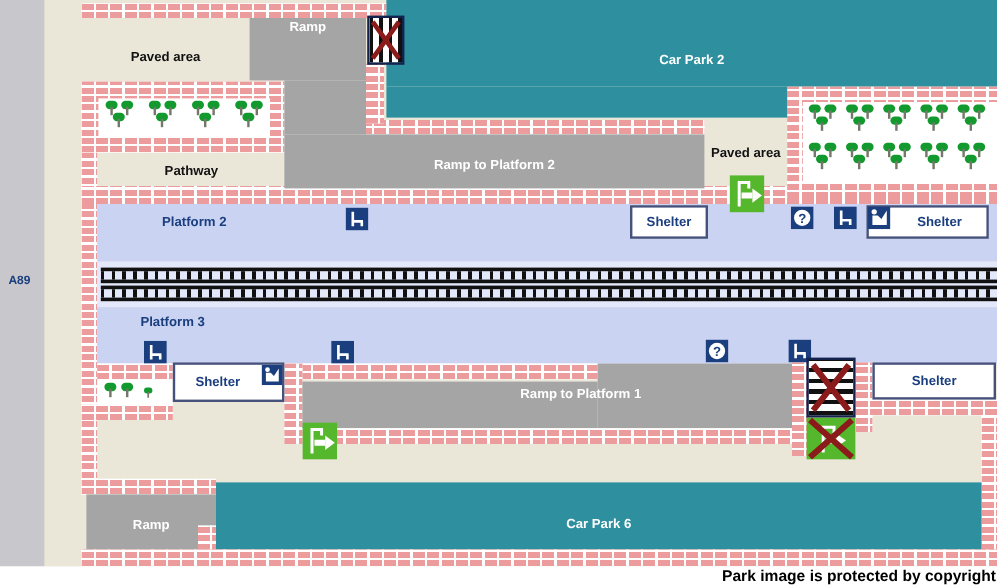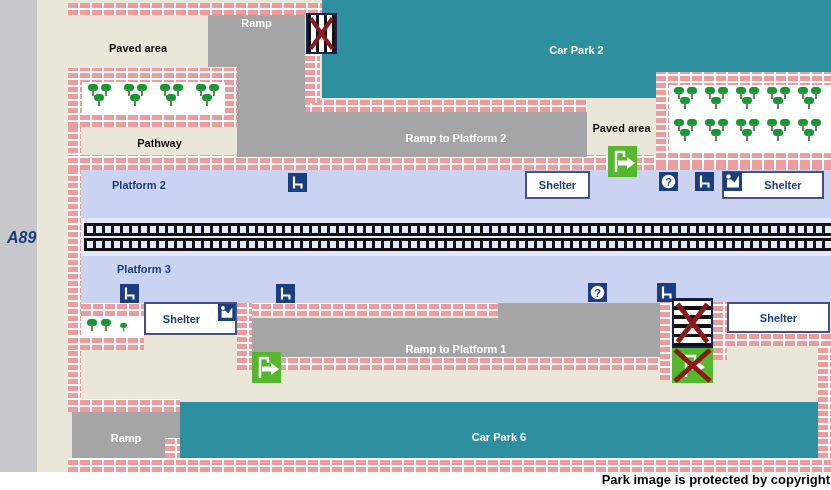--- a/index.html
+++ b/index.html
@@ -246,27 +246,27 @@
     <path d="M3 2 L38 33 M38 2 L3 33" stroke="#8B1A1A" stroke-width="5" fill="none"></path>
   </svg>
 
   <svg class="icon" style="left:252px;top:352px;" width="29" height="31" viewBox="0 0 29 31">
     <rect width="29" height="31" fill="#55B72C"></rect>
     <path d="M8 26 V6 H16 V11" stroke="#fff" stroke-width="2.5" fill="none"></path>
     <path d="M10 17 H19" stroke="#fff" stroke-width="5" fill="none"></path>
     <polygon points="19,11 27,17 19,23" fill="#fff"></polygon>
   </svg>
 
-  <span class="lbl navy" style="left:7px;top:229px;font-size:16px;font-style:italic;">A89</span>
+  <span class="lbl navy" style="left:7px;top:229px;font-size:10px;">A89</span>
   <div class="lbl blk center" style="left:68px;top:41px;width:140px;height:14px;">Paved area</div>
   <div class="lbl wht center" style="left:208px;top:16px;width:97px;height:13px;">Ramp</div>
   <div class="lbl wht center" style="left:322px;top:43px;width:509px;height:14px;">Car Park 2</div>
   <div class="lbl blk center" style="left:82px;top:136px;width:155px;height:14px;">Pathway</div>
-  <div class="lbl wht center" style="left:237px;top:131px;width:350px;height:13px;padding-left:44px;">Ramp to Platform 2</div>
+  <div class="lbl wht center" style="left:237px;top:131px;width:350px;height:13px;">Ramp to Platform 2</div>
   <div class="lbl blk center" style="left:585px;top:121px;width:73px;height:14px;">Paved area</div>
-  <span class="lbl navy" style="left:112px;top:179px;">Platform 2</span>
+  <span class="lbl navy" style="left:135px;top:179px;">Platform 2</span>
   <span class="lbl navy" style="left:117px;top:263px;">Platform 3</span>
-  <div class="lbl wht center" style="left:252px;top:342px;width:408px;height:13px;">Ramp to Platform 1</div>
+  <div class="lbl wht center" style="left:252px;top:322px;width:408px;height:13px;padding-left:28px;">Ramp to Platform 1</div>
   <div class="lbl wht center" style="left:72px;top:431px;width:108px;height:13px;">Ramp</div>
   <div class="lbl wht center" style="left:180px;top:430px;width:638px;height:14px;">Car Park 6</div>
   <div class="copyright">Park image is protected by copyright</div>
 
 </div>
 
 </body></html>

